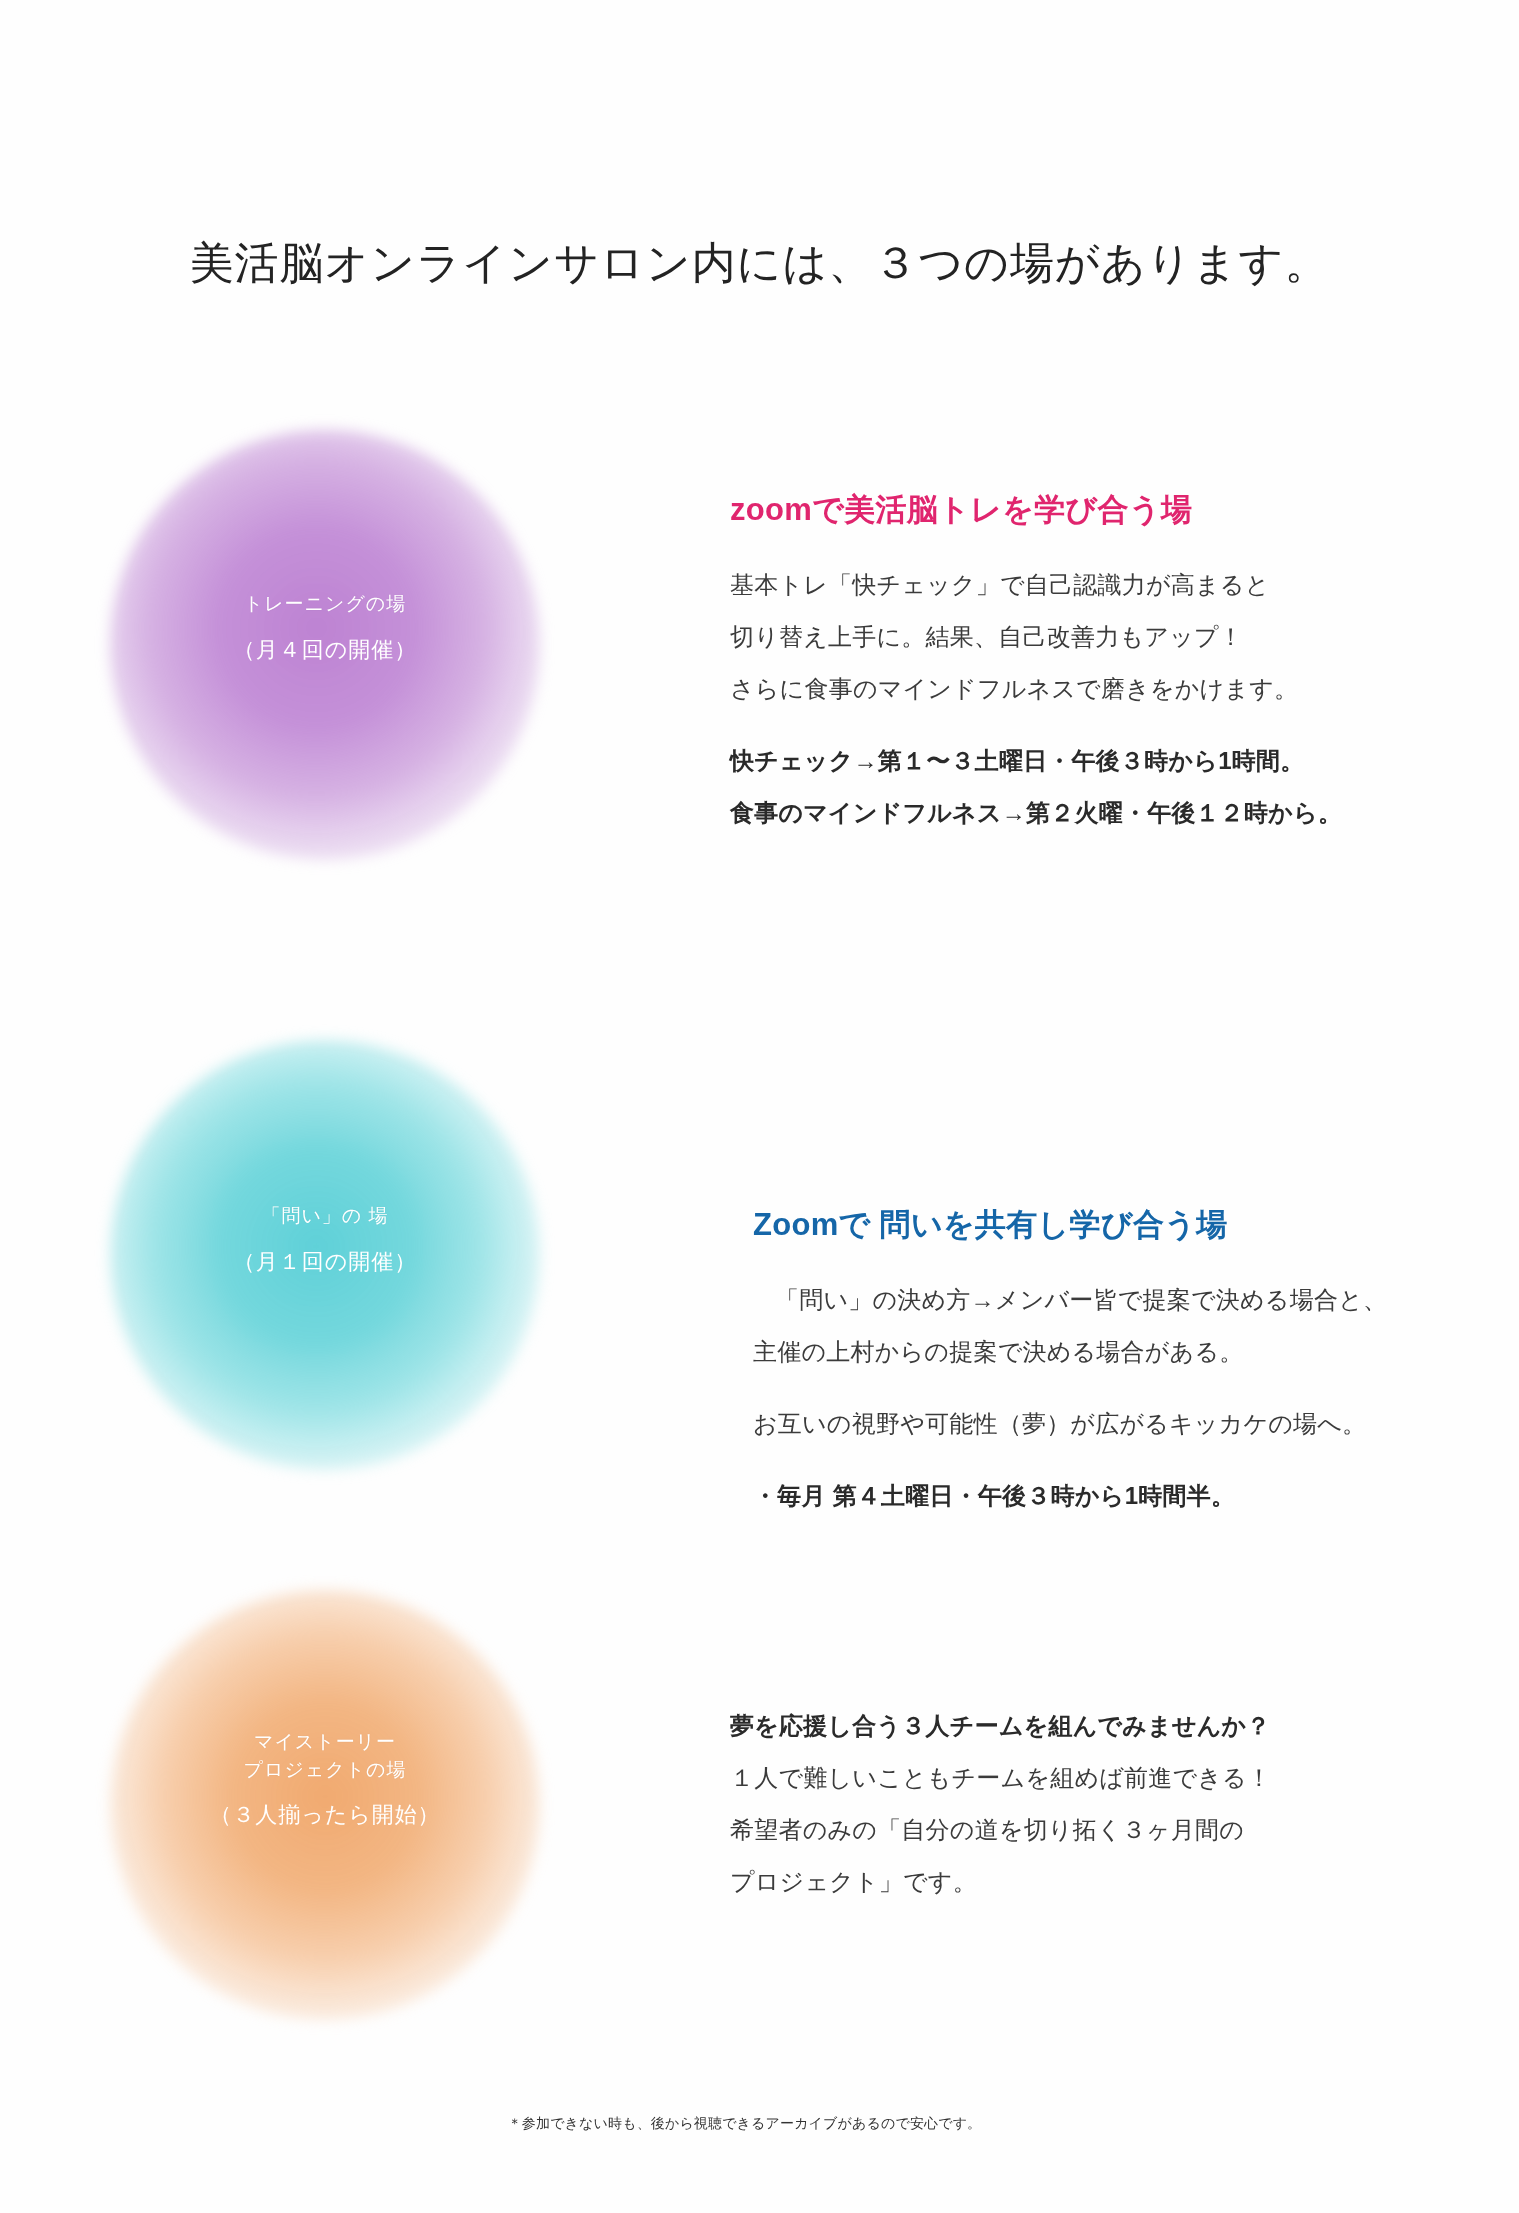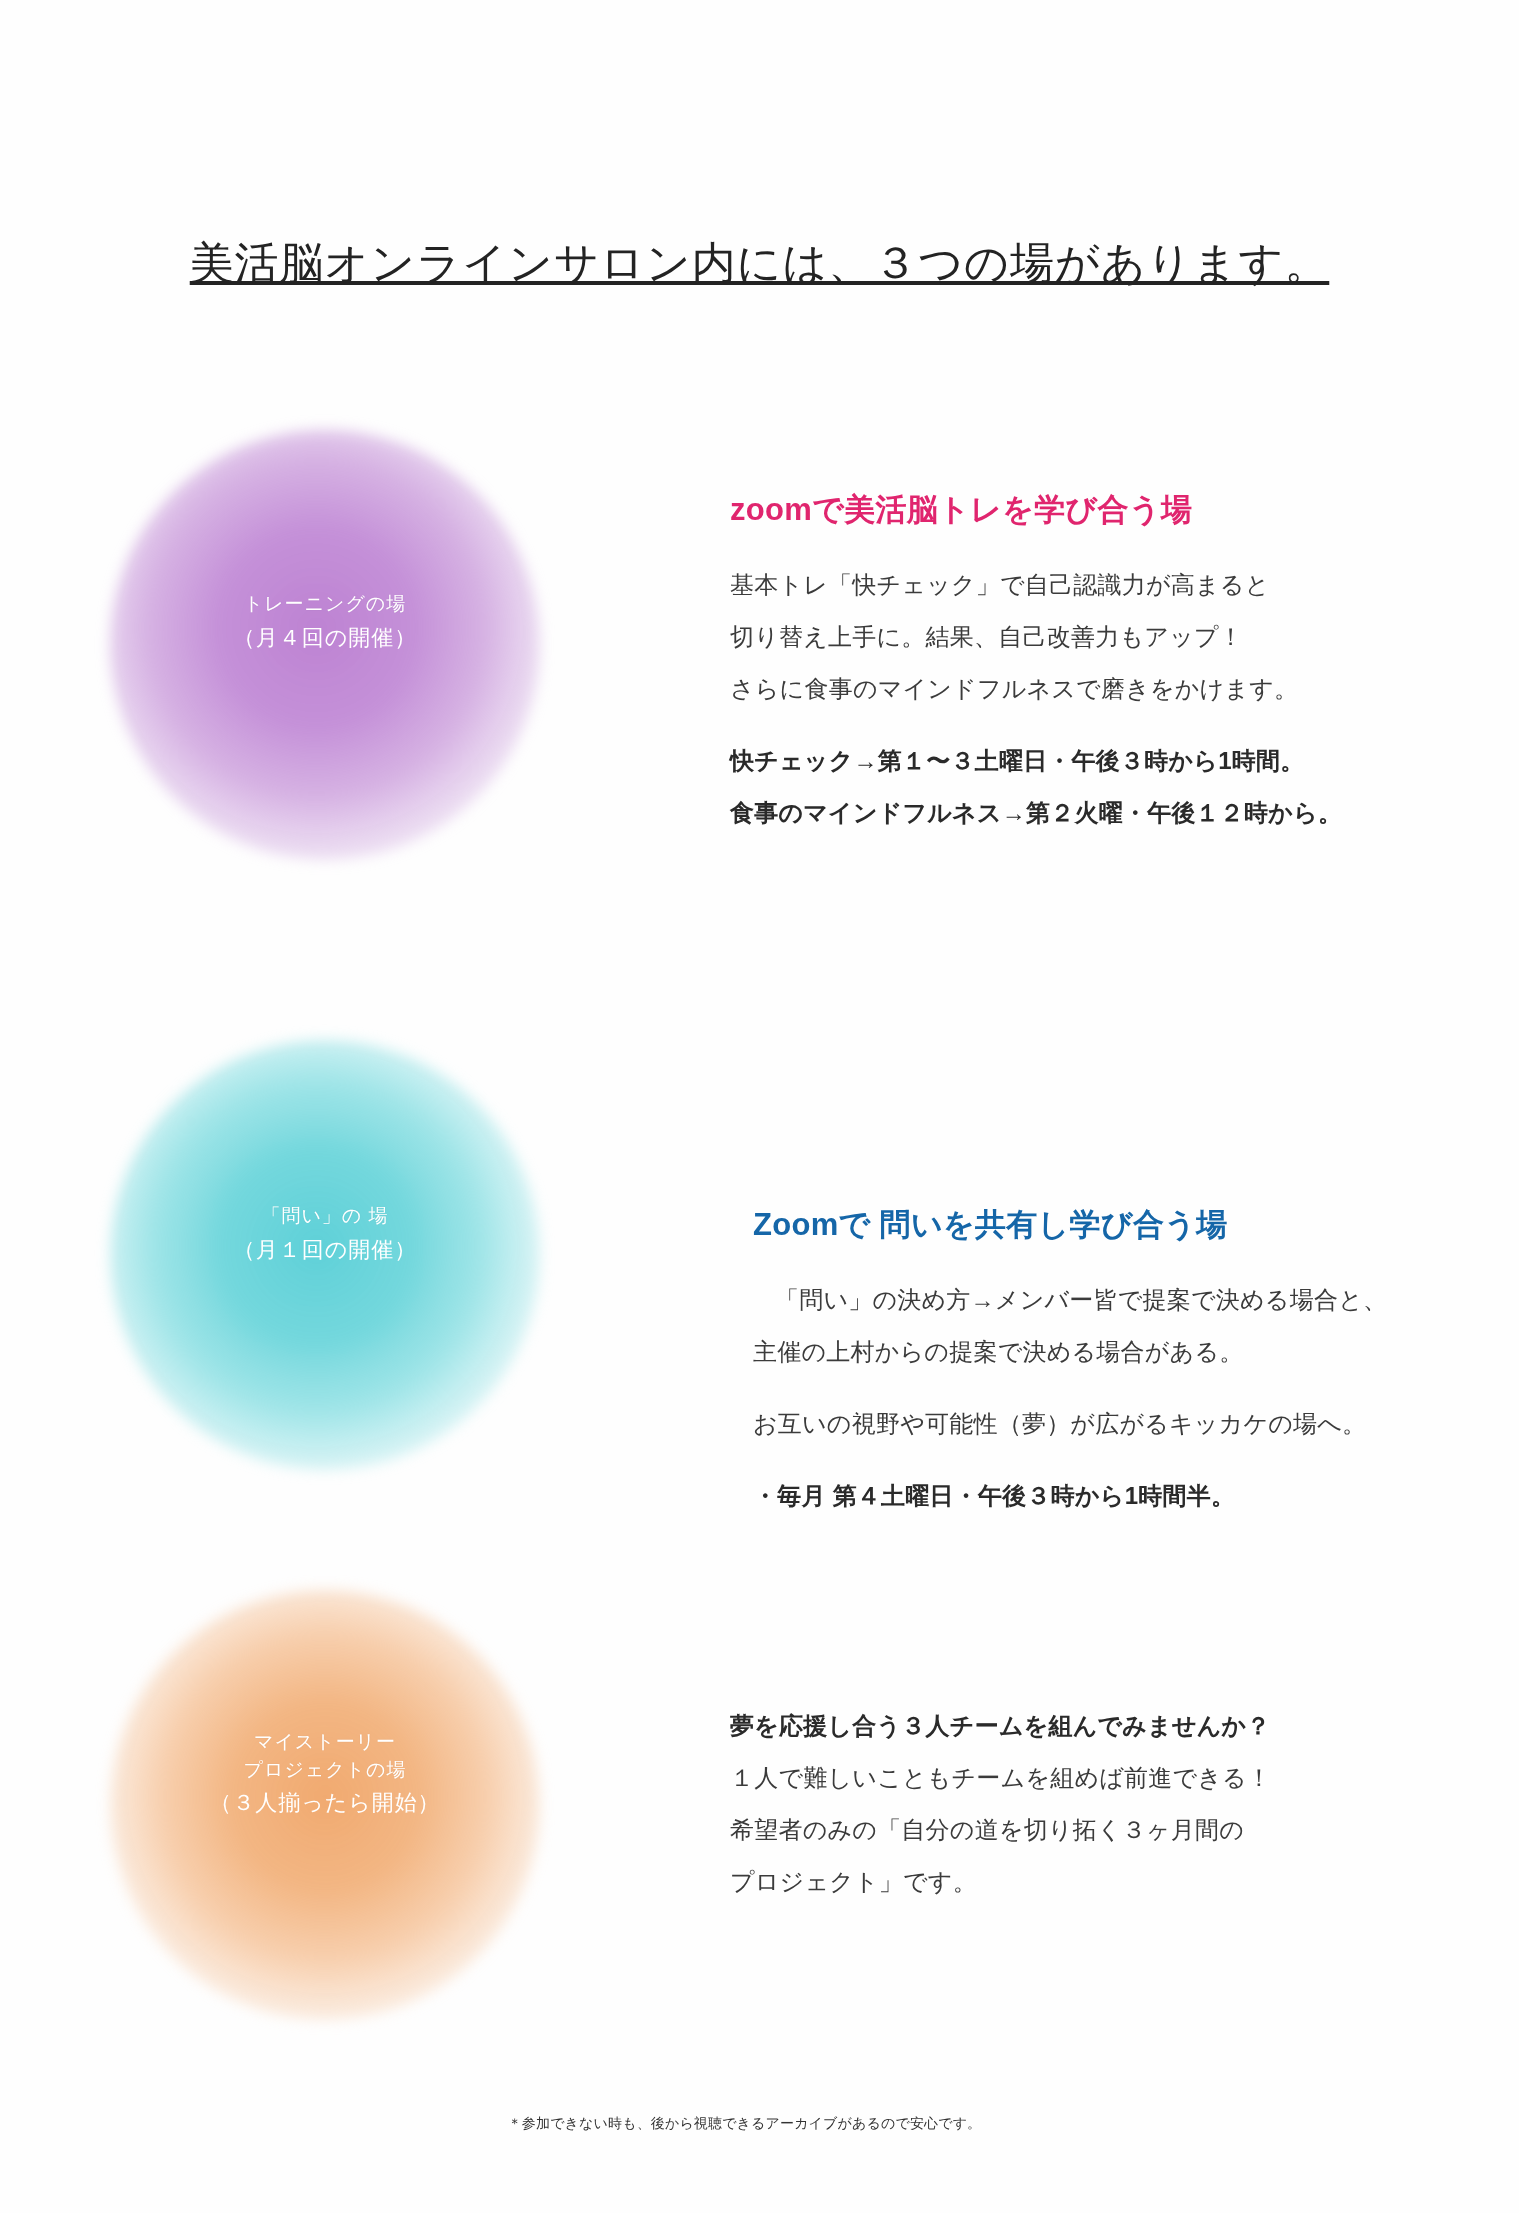--- a/index.html
+++ b/index.html
@@ -28,21 +28,20 @@
     position: absolute;
     top: 205px;
     left: 0;
     width: 100%;
     text-align: center;
     font-size: 44px;
     letter-spacing: 0.02em;
     color: #232323;
     font-weight: 400;
     white-space: nowrap;
-    text-decoration: underline;
   }
 
   
   .section {
     position: absolute;
     left: 0;
     width: 100%;
     height: 430px;
   }
   #section-training { top: 430px; }
@@ -135,21 +134,21 @@
   .blob-label .main {
     display: block;
     font-size: 19px;
     font-weight: 400;
     text-shadow: 0 0 2px rgba(0,0,0,0.06);
   }
   .blob-label .sub {
     display: block;
     font-size: 22px;
     font-weight: 400;
-    margin-top: 4px;
+    margin-top: 16px;
   }
   #label-training { top: 160px; }
   #label-question { top: 162px; }
   #label-mystory  { top: 138px; }
 
   
   .content {
     position: absolute;
     left: 730px;
     width: 680px;

